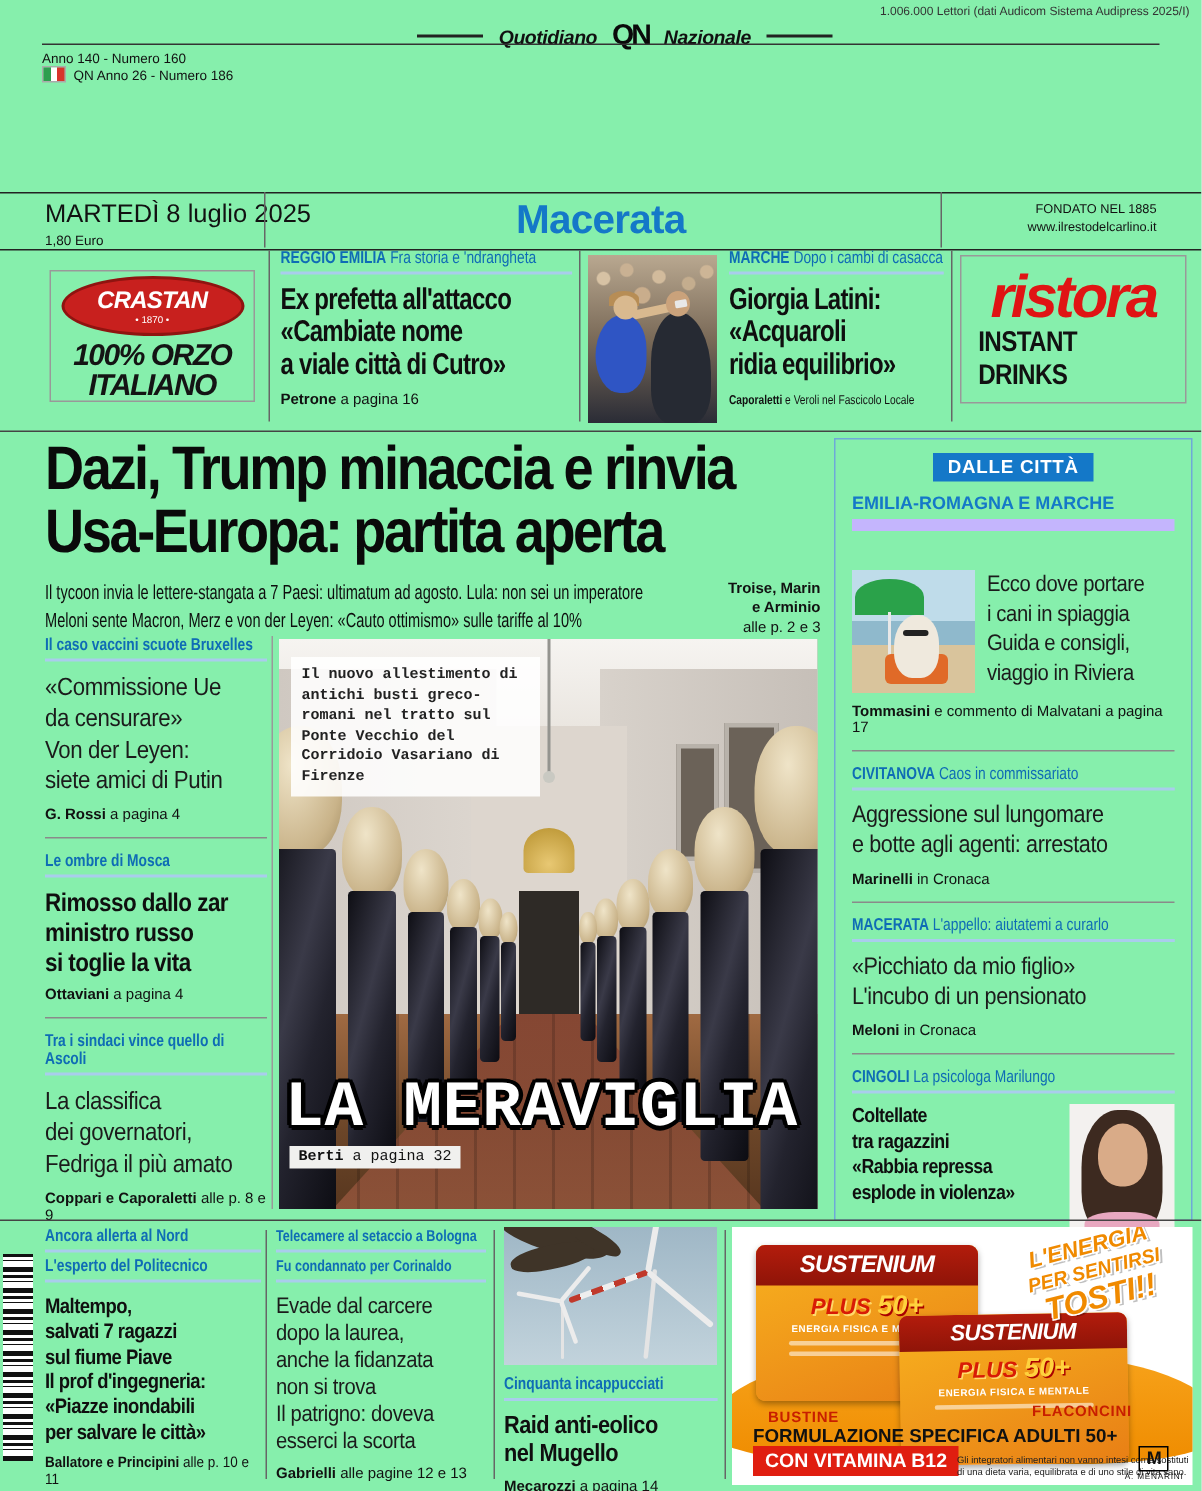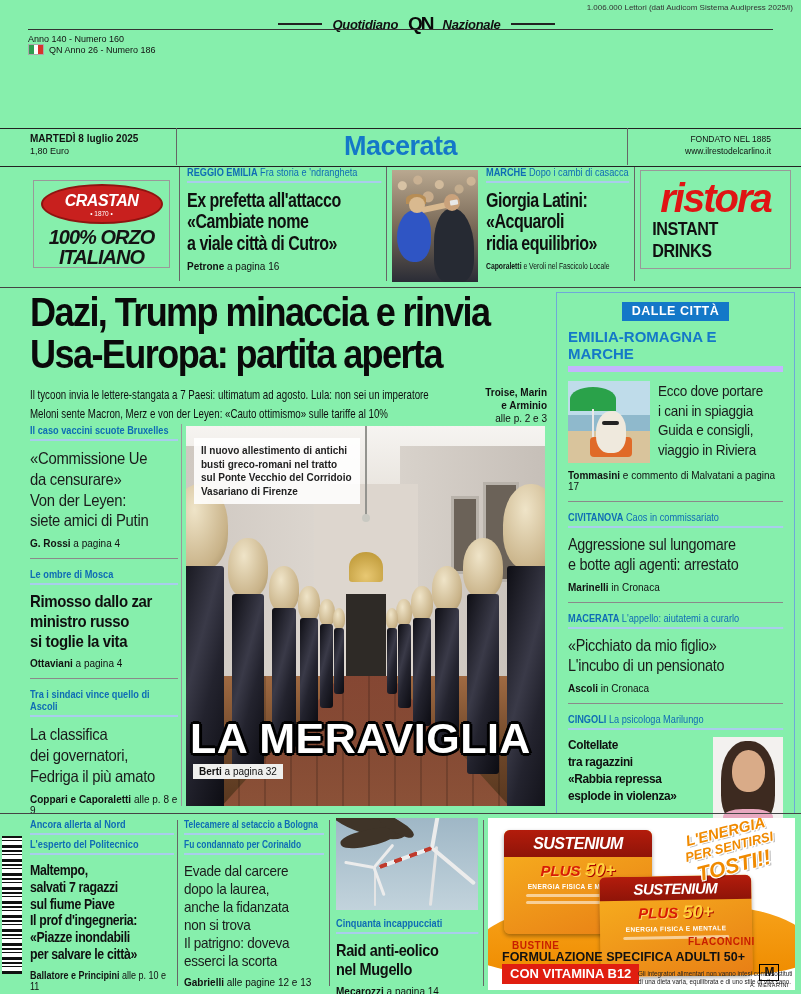--- a/index.html
+++ b/index.html
@@ -23,21 +23,21 @@
              display:flex;justify-content:space-between;font-size:9px;color:#111;flex-direction:column;}
   .issue-right{display:flex;align-items:center;}
   .flag{display:inline-flex;width:14px;height:9px;border:1px solid #aaa;margin-right:5px;}
   .flag i{flex:1;} .fg{background:#2e9e4f;} .fw{background:#fff;} .fr{background:#d8342c;}
   .masthead{top:40px;left:0;right:0;margin:0;text-align:center;font-size:63px;line-height:1;
             font-weight:700;letter-spacing:-2.5px;color:#1478c8;}
 
   
   .info-band{top:128px;left:0;right:0;height:37px;border-top:1px solid #222;border-bottom:1px solid #222;}
   .ib-left{left:30px;top:133px;}
-  .ib-date{font-size:10px;font-weight:700;}
+  .ib-date{font-size:17px;font-weight:400;}
   .ib-price{font-size:9px;margin-top:2px;}
   .ib-center{left:0;right:0;top:131px;text-align:center;font-size:27px;font-weight:700;
              letter-spacing:-.5px;color:#1478c8;}
   .ib-right{right:30px;top:134px;text-align:right;font-size:8.5px;line-height:1.4;}
   .vdiv{width:1px;background:#666;}
 
   
   .kicker{font-size:11.5px;color:#0f6cb5;border-bottom:2px solid #a9cdec;padding-bottom:3px;
           margin-bottom:7px;font-weight:700;}
   .kicker .rest{font-weight:400;}
@@ -92,21 +92,21 @@
              color:#0d0d0d;transform:scaleX(.72);transform-origin:0 0;}
   .lead-byline{position:absolute;left:437px;top:94px;width:80px;text-align:right;font-size:10px;line-height:1.3;}
 
   
   .left-col{left:30px;top:424px;width:148px;}
   .lc-hl{font-size:16.5px;line-height:1.26;}
   .lc-hl-b{font-size:17px;line-height:1.16;}
   .main-vdiv{left:181px;top:424px;height:382px;width:1px;background:#999;position:absolute;}
 
   
-  .photo{left:186px;top:426px;width:359px;height:380px;background:#beb6ae;overflow:hidden;}
+  .photo{left:186px;top:426px;width:359px;height:380px;background:#beb6ae;overflow:hidden;font-family:Liberation Mono, monospace;}
   .ph-ceiling{position:absolute;top:0;left:0;right:0;height:80px;background:linear-gradient(#f6f4f1,#e6e1da);}
   .ph-wall-l{position:absolute;left:0;top:20px;width:145px;height:245px;background:linear-gradient(90deg,#cfc8c1,#ddd7d0);}
   .ph-wall-r{position:absolute;right:0;top:20px;width:145px;height:245px;background:linear-gradient(270deg,#c6bfb8,#d8d2cb);}
   .ph-backwall{position:absolute;left:128px;top:58px;width:104px;height:202px;background:#ddd6ce;}
   .ph-shell{position:absolute;left:163px;top:126px;width:34px;height:30px;border-radius:50% 50% 10% 10%;
             background:radial-gradient(circle at 50% 80%,#e8c873,#b8922f);}
   .ph-door{position:absolute;left:160px;top:168px;width:40px;height:92px;background:#2e2a26;}
   .ph-floor{position:absolute;left:0;top:250px;width:359px;height:130px;
             background:linear-gradient(#a06a42,#6b4528 60%,#58371f);}
   .ph-planks{position:absolute;inset:0;background:repeating-linear-gradient(90deg,rgba(0,0,0,.16) 0 2px,transparent 2px 26px);}
@@ -123,22 +123,22 @@
               color:#222;font-size:10px;font-weight:700;line-height:1.35;padding:6px 7px;}
   .ph-title{position:absolute;left:4px;top:288px;font-size:43px;font-weight:700;color:#fff;letter-spacing:.5px;
     text-shadow:-2px -2px 0 #000,2px -2px 0 #000,-2px 2px 0 #000,2px 2px 0 #000,0 3px 0 #000,3px 0 0 #000,-3px 0 0 #000,0 -3px 0 #000;}
   .ph-chip{position:absolute;left:7px;top:338px;background:#f0f0ee;padding:2px 6px;font-size:10px;}
 
   
   .city-box{left:556px;top:292px;width:239px;height:522px;border:1px solid #6ea9d8;
             box-sizing:border-box;padding:9px 11px;}
   .cb-badge{width:fit-content;margin:0 auto 7px;background:#1478c8;color:#fff;font-size:12.5px;
             font-weight:700;padding:2px 10px 3px;letter-spacing:.5px;}
-  .cb-region{color:#1478c8;font-size:15px;font-weight:700;border-bottom:6px solid #c4b5fd;
-             padding-bottom:4px;margin-bottom:9px;}
+  .cb-region{color:#1478c8;font-size:12px;font-weight:700;border-bottom:8px solid #c4b5fd;
+             padding-bottom:4px;margin-bottom:26px;}
   .cb-row{display:flex;gap:8px;}
   .cb-hl{font-size:15px;line-height:1.3;}
   .cb-hl2{font-size:16px;line-height:1.25;}
   .cb-hl3{font-size:13.5px;line-height:1.25;letter-spacing:-.4px;}
   .dog{width:82px;height:82px;flex-shrink:0;position:relative;overflow:hidden;background:#bfdcea;}
   .dog-sea{position:absolute;left:0;top:34px;width:100%;height:16px;background:#8fb9cc;}
   .dog-sand{position:absolute;left:0;top:50px;width:100%;height:32px;background:#d9c49c;}
   .dog-umb{position:absolute;left:2px;top:6px;width:46px;height:24px;background:#2aa24a;border-radius:100% 100% 0 0;}
   .dog-pole{position:absolute;left:24px;top:28px;width:2px;height:30px;background:#e8e8e8;}
   .dog-body{position:absolute;left:28px;top:30px;width:30px;height:42px;background:#efe9dd;border-radius:50% 45% 40% 40%;}
@@ -421,21 +421,21 @@
     </div>
     <div class="hdiv"></div>
 
     <div>
       <div class="kicker cx80">
         <b>MACERATA</b><span class="rest"> L'appello: aiutatemi a curarlo</span>
       </div>
       <div class="hl-light cb-hl2 pre cx90">«Picchiato da mio figlio»
 L'incubo di un pensionato</div>
       <div class="byline">
-        <b>Ascoli</b><span> in Cronaca</span>
+        <b>Meloni</b><span> in Cronaca</span>
       </div>
     </div>
     <div class="hdiv"></div>
 
     <div>
       <div class="kicker cx80">
         <b>CINGOLI</b><span class="rest"> La psicologa Marilungo</span>
       </div>
       <div class="cb-row">
         <div class="hl-bold cb-hl3 pre cx88" style="flex:1">Coltellate

